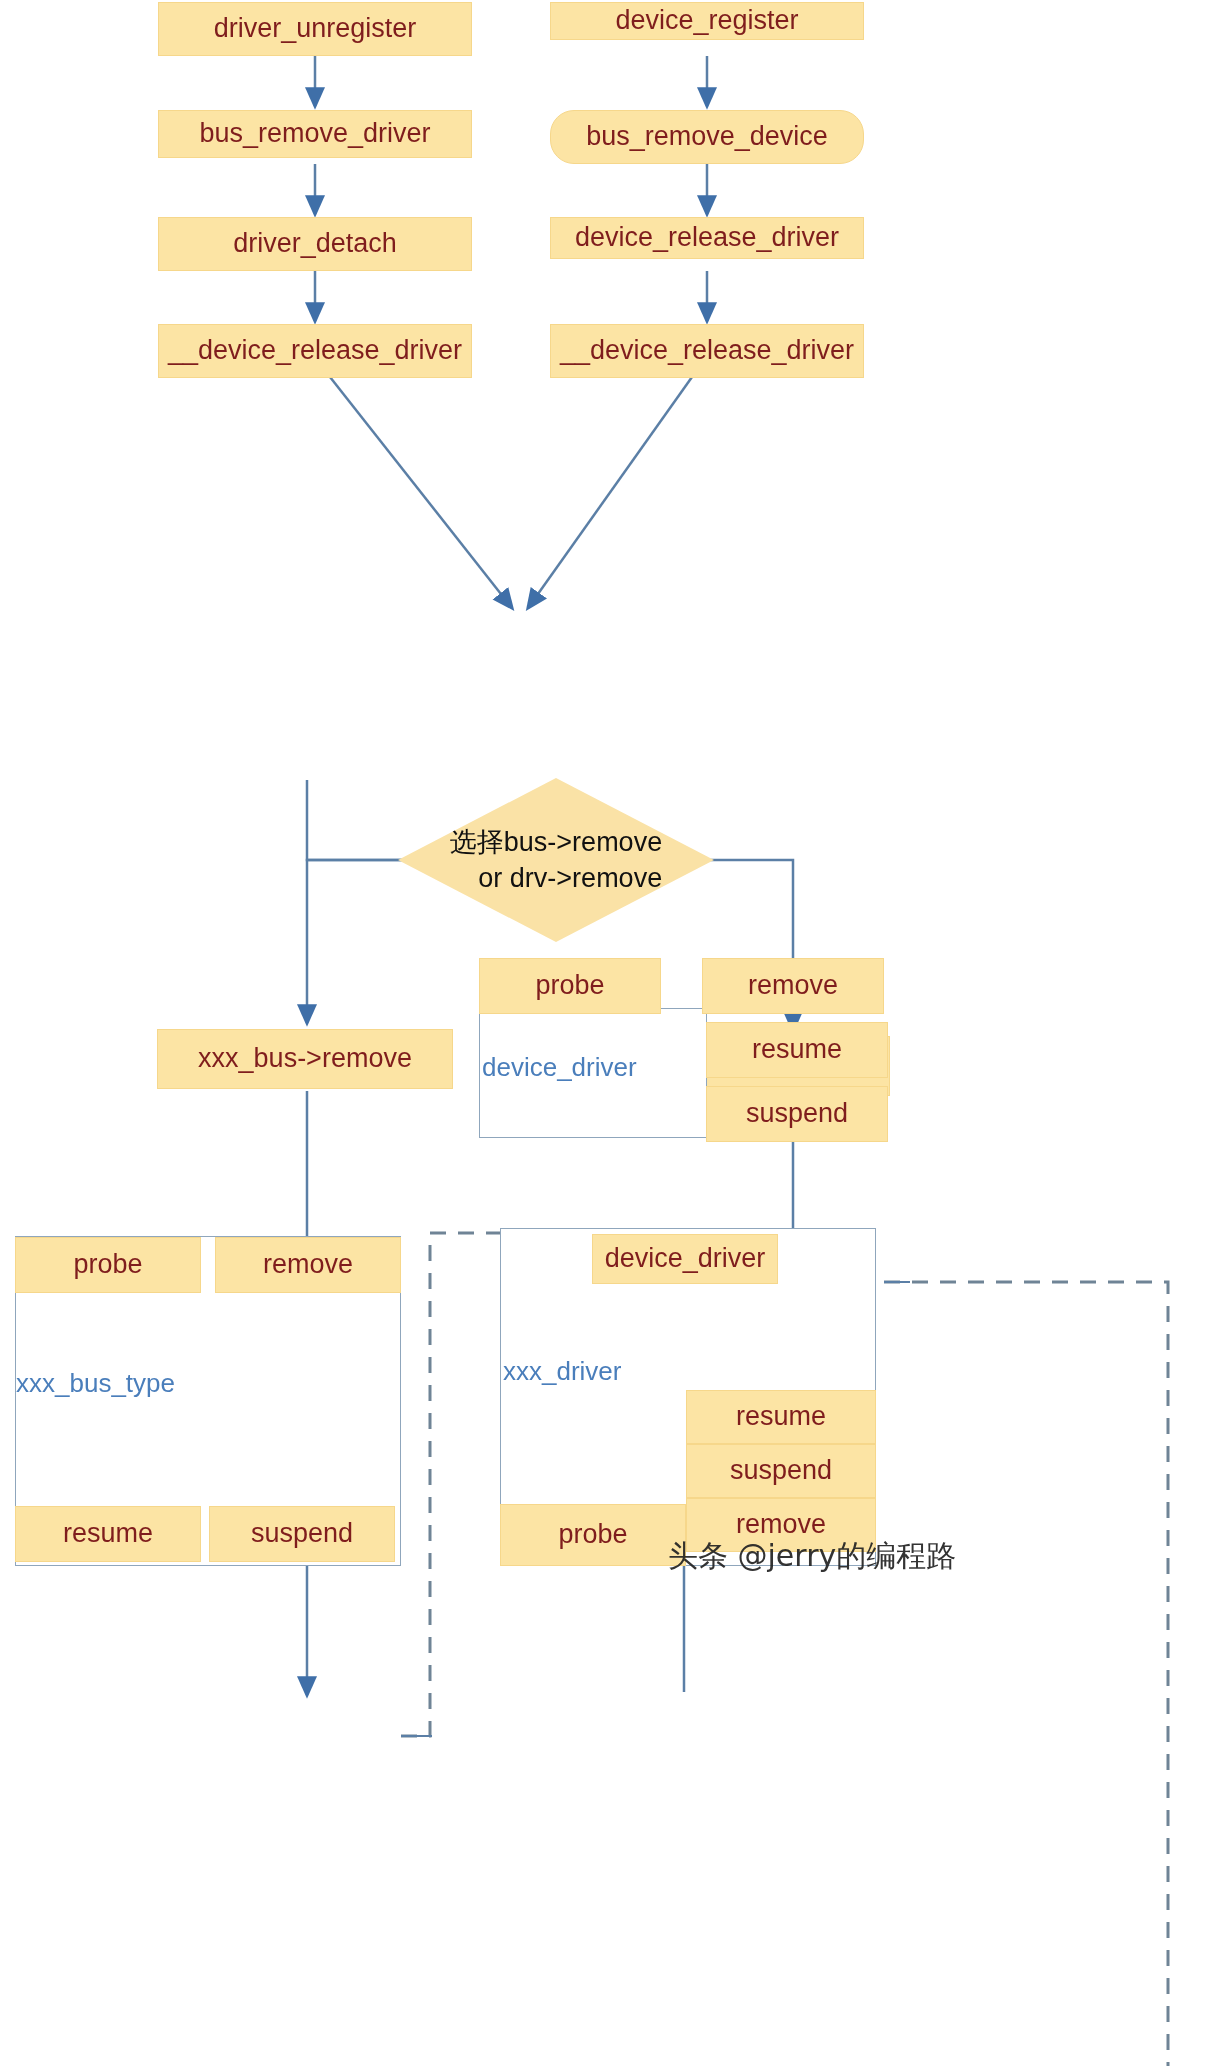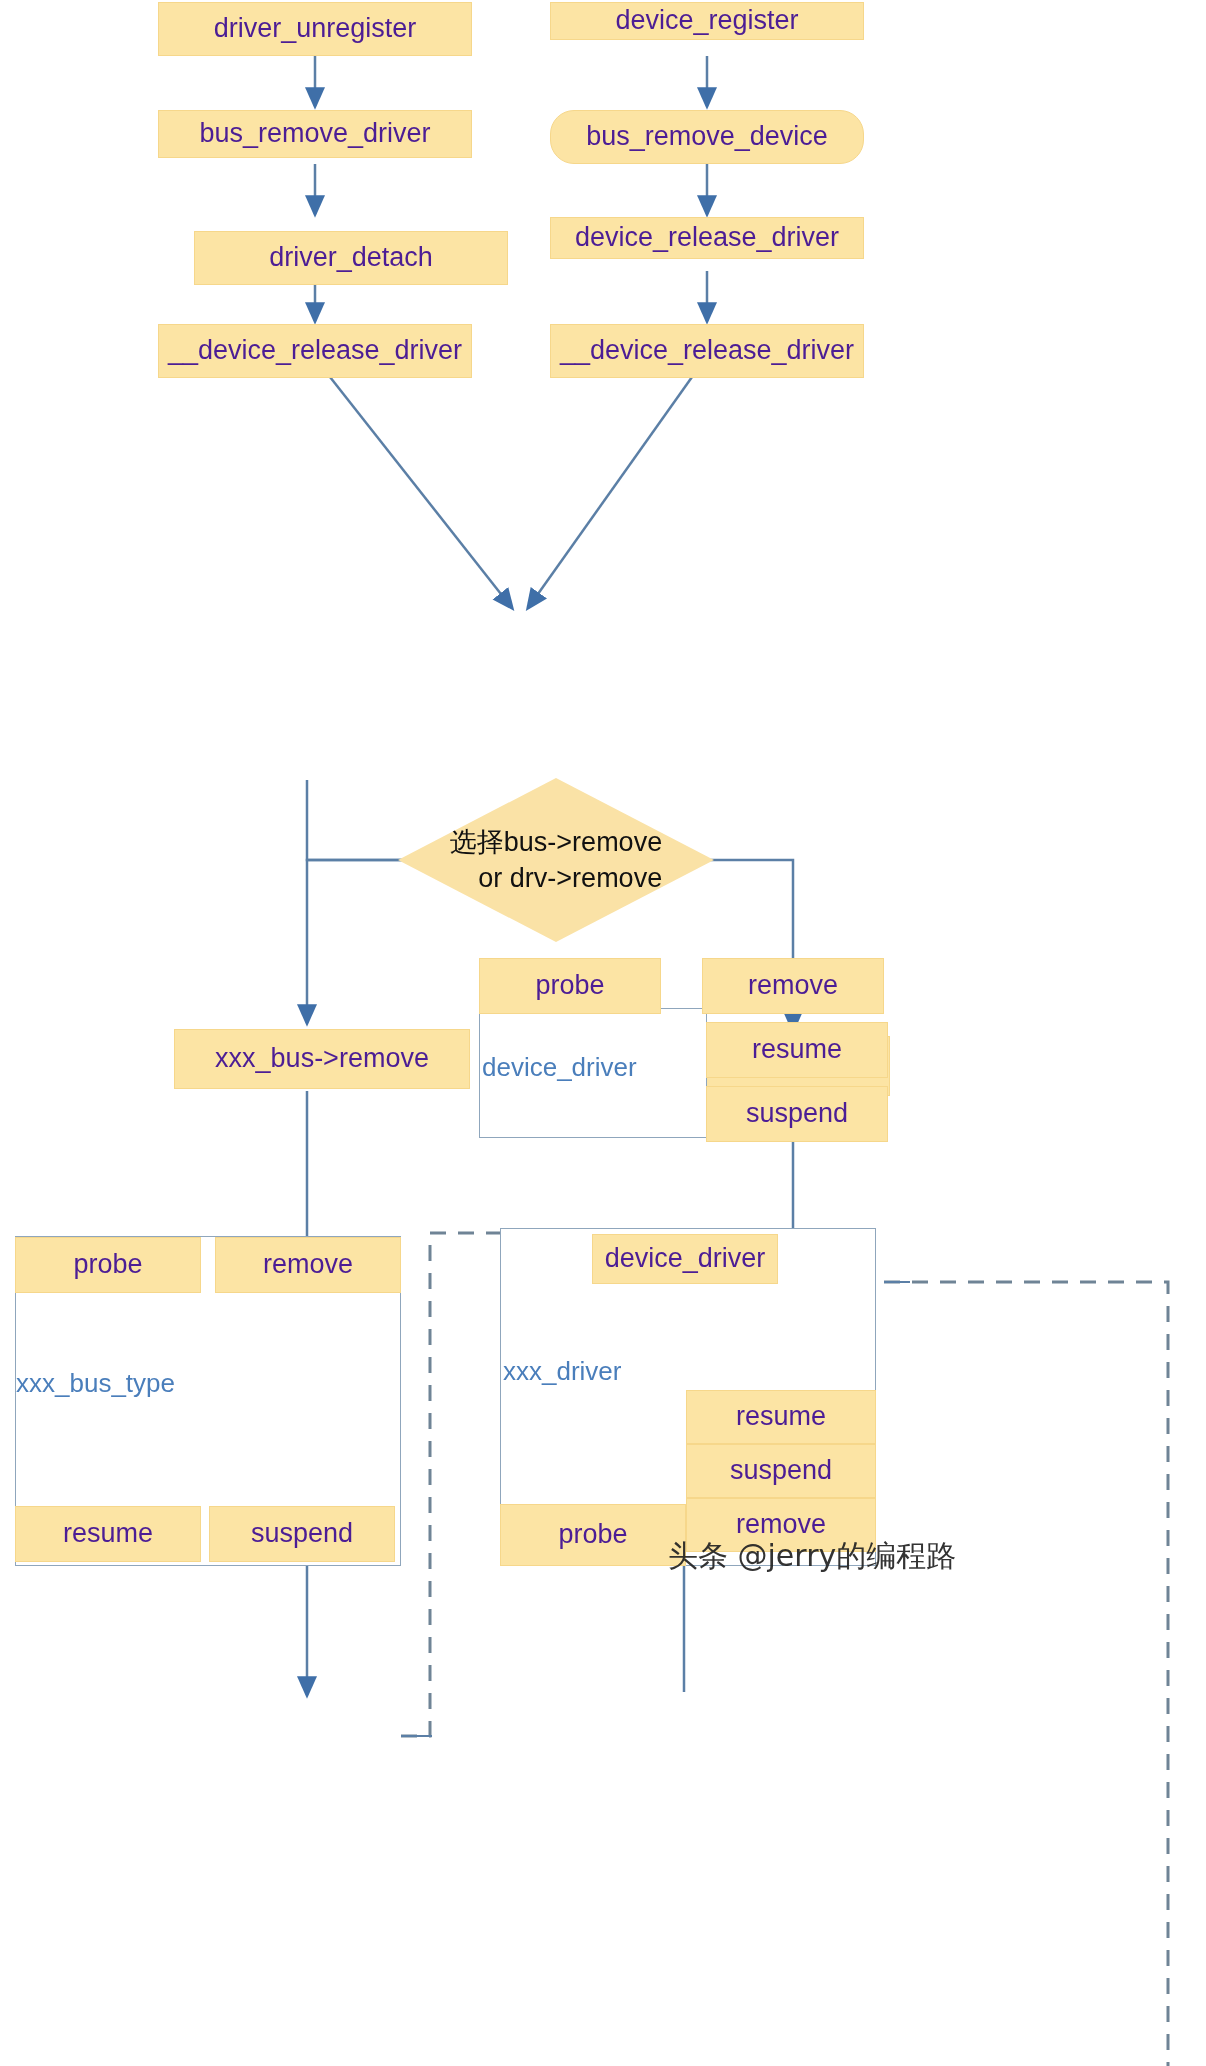--- a/index.html
+++ b/index.html
@@ -22,21 +22,21 @@
     left: 0; top: 0;
     width: 1206px;
     height: 2066px;
     pointer-events: none;
   }
   .node {
     position: absolute;
     box-sizing: border-box;
     background: #FCE4A4;
     border: 1px solid #F6D78B;
-    color: #4c1d95;
+    color: #7f1d1d;
     display: flex;
     align-items: center;
     justify-content: center;
     text-align: center;
     font-size: 27px;
     line-height: 1.15;
     white-space: nowrap;
   }
   .diamond {
     position: absolute;
@@ -112,40 +112,40 @@
     <path d="M884,1282 L1168,1282 L1168,2066" fill="none" stroke="#6F8496" stroke-width="3" stroke-dasharray="16 12"></path>
     <line x1="884" y1="1282" x2="910" y2="1282" stroke="#5B7FA6" stroke-width="2"></line>
 
     <line x1="401" y1="1736" x2="432" y2="1736" stroke="#5B7FA6" stroke-width="2"></line>
   </svg>
 
   <div class="node" style="left:158px; top:2px; width:314px; height:54px;">driver_unregister</div>
 
   <div class="node" style="left:158px; top:110px; width:314px; height:48px;">bus_remove_driver</div>
 
-  <div class="node" style="left:158px; top:231px; width:314px; height:54px;margin-left:36px;">driver_detach</div>
+  <div class="node" style="left:158px; top:217px; width:314px; height:54px;">driver_detach</div>
 
   <div class="node" style="left:158px; top:324px; width:314px; height:54px;">__device_release_driver</div>
 
   <div class="node" style="left:550px; top:2px; width:314px; height:38px;">device_register</div>
 
   <div class="node" style="left:550px; top:110px; width:314px; height:54px;border-radius:24px;">bus_remove_device</div>
 
   <div class="node" style="left:550px; top:217px; width:314px; height:42px;">device_release_driver</div>
 
   <div class="node" style="left:550px; top:324px; width:314px; height:54px;">__device_release_driver</div>
 
   <div class="diamond" style="left:398px; top:778px; width:316px; height:164px;text-align:right;">
     <div>
       <span>选择bus-&gt;remove</span>
       <span>or drv-&gt;remove</span>
     </div>
   </div>
 
-  <div class="node" style="left:174px; top:1029px; width:296px; height:60px;">xxx_bus-&gt;remove</div>
+  <div class="node" style="left:157px; top:1029px; width:296px; height:60px;">xxx_bus-&gt;remove</div>
 
   <div class="node" style="left:694px; top:1036px; width:196px; height:60px;">drv-&gt;remove</div>
 
   <div class="struct" style="left:479px; top:1008px; width:228px; height:130px;"></div>
   <div class="struct-label" style="left:482px; top:1052px;">device_driver</div>
 
   <div class="node" style="left:479px; top:958px; width:182px; height:56px;">probe</div>
 
   <div class="node" style="left:702px; top:958px; width:182px; height:56px;">remove</div>
 

